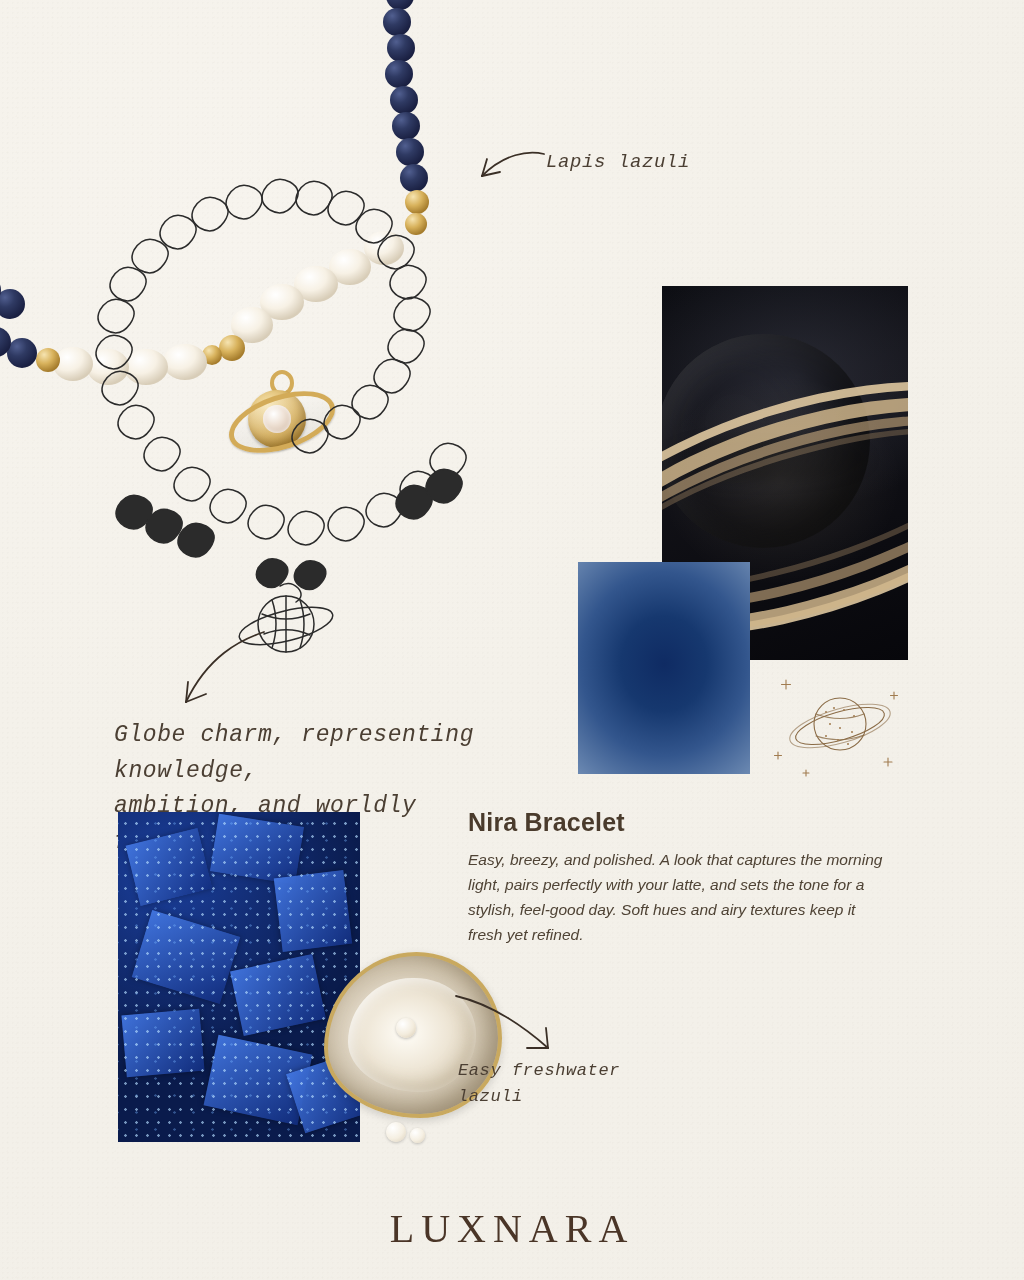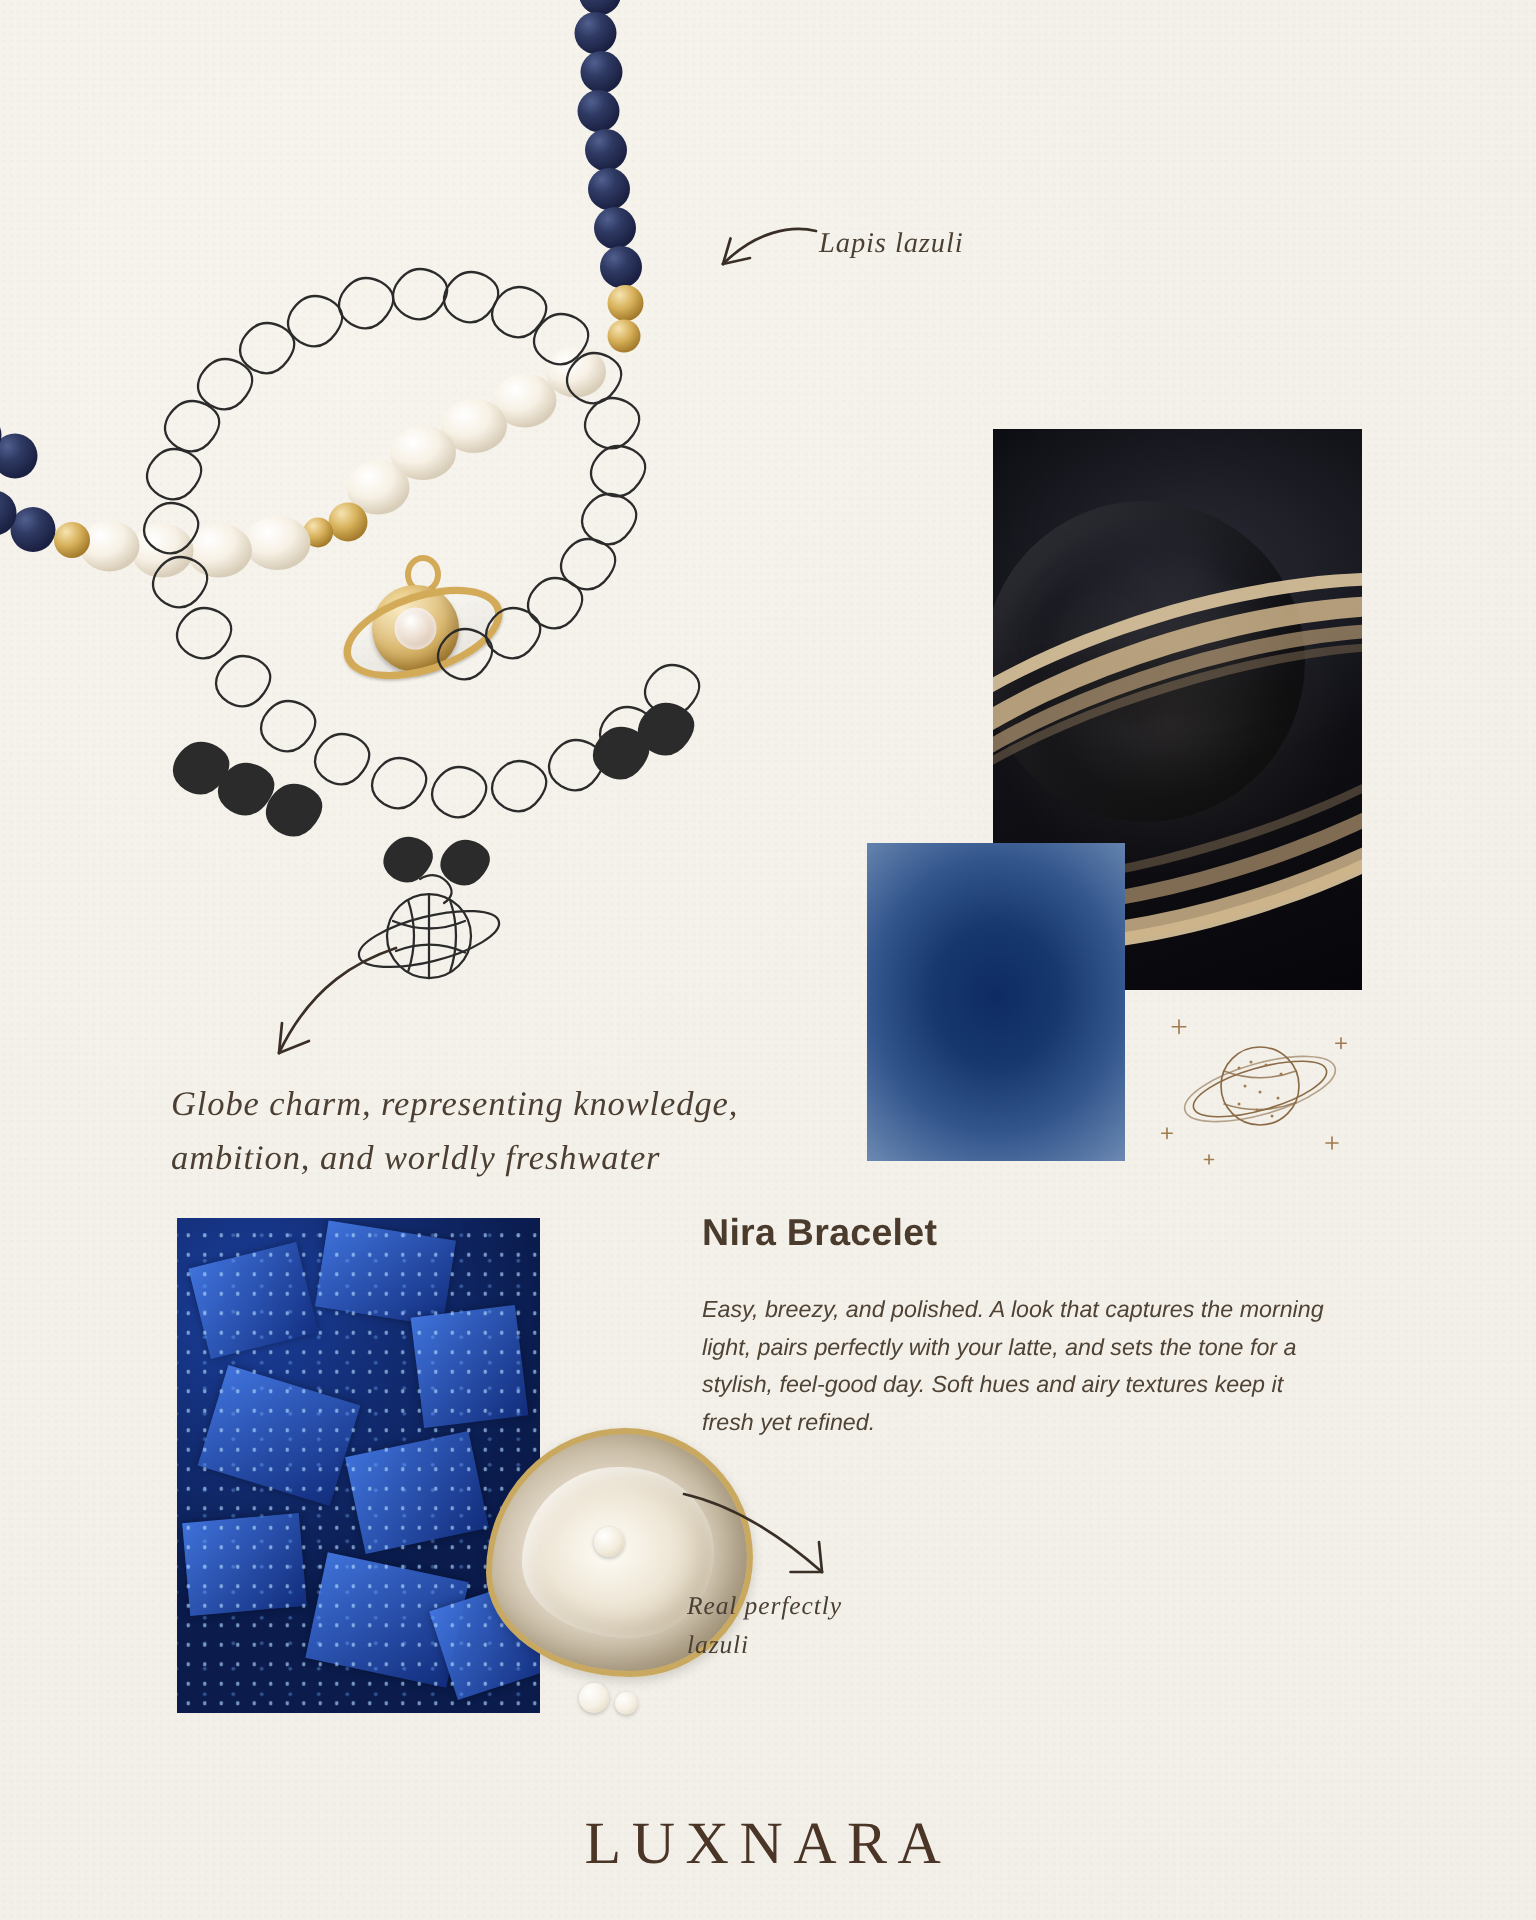--- a/index.html
+++ b/index.html
@@ -96,21 +96,21 @@
     left: 40px;
     top: 110px;
     width: 470px;
     height: 580px;
   }
   .sketch svg { display: block; }
 
   
   .note {
     position: absolute;
-    font-family: Liberation Serif, serif;
+    font-family: Liberation Mono, monospace;
     color: #4b3f33;
     font-style: italic;
     letter-spacing: .6px;
     line-height: 1.55;
   }
   .note-lapis { left: 546px; top: 148px; font-size: 19px; }
   .note-globe { left: 114px; top: 718px; font-size: 23px; width: 400px; }
   .note-pearls { left: 458px; top: 1058px; font-size: 17px; width: 210px; }
 
   .arrow { position: absolute; }
@@ -262,21 +262,21 @@
   }
 
   
   .product {
     position: absolute;
     left: 468px;
     top: 808px;
     width: 420px;
   }
   .product h2 {
-    margin: 0 0 24px 0;
+    margin: 0 0 10px 0;
     font-size: 25px;
     font-weight: bold;
     color: #4a3b2c;
     letter-spacing: .2px;
   }
   .product p {
     margin: 0;
     font-size: 15.5px;
     line-height: 1.62;
     color: #4f4335;
@@ -521,21 +521,21 @@
   <div class="loose-pearl" style="left:410px; top:1128px; width:15px; height:15px;"></div>
 
   <svg class="arrow" style="left:452px; top:992px;" width="118" height="70" viewBox="0 0 118 70">
     <g fill="none" stroke="#3a2f26" stroke-width="1.8" stroke-linecap="round">
       <path d="M4 4 C30 10, 62 26, 96 56"></path>
       <path d="M96 56 l-21 0"></path>
       <path d="M96 56 l-2 -20"></path>
     </g>
   </svg>
   <div class="note note-pearls">
-    <div>Real perfectly</div>
+    <div>Easy freshwater</div>
     <div>lazuli</div>
   </div>
 
   <div class="product">
     <h2>Nira Bracelet</h2>
     <p>Easy, breezy, and polished. A look that captures the morning light, pairs perfectly with your latte, and sets the tone for a stylish, feel-good day. Soft hues and airy textures keep it fresh yet refined.</p>
   </div>
 
   <div class="brand">LUXNARA</div>
 </div>

